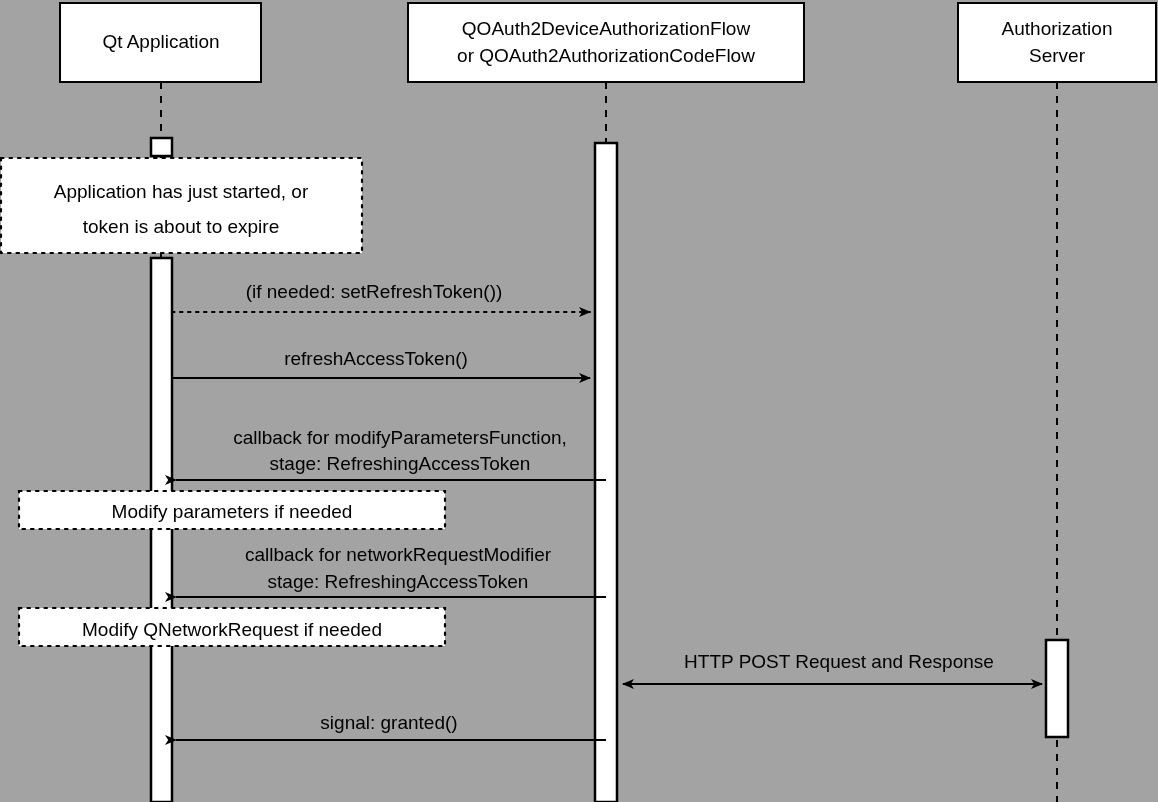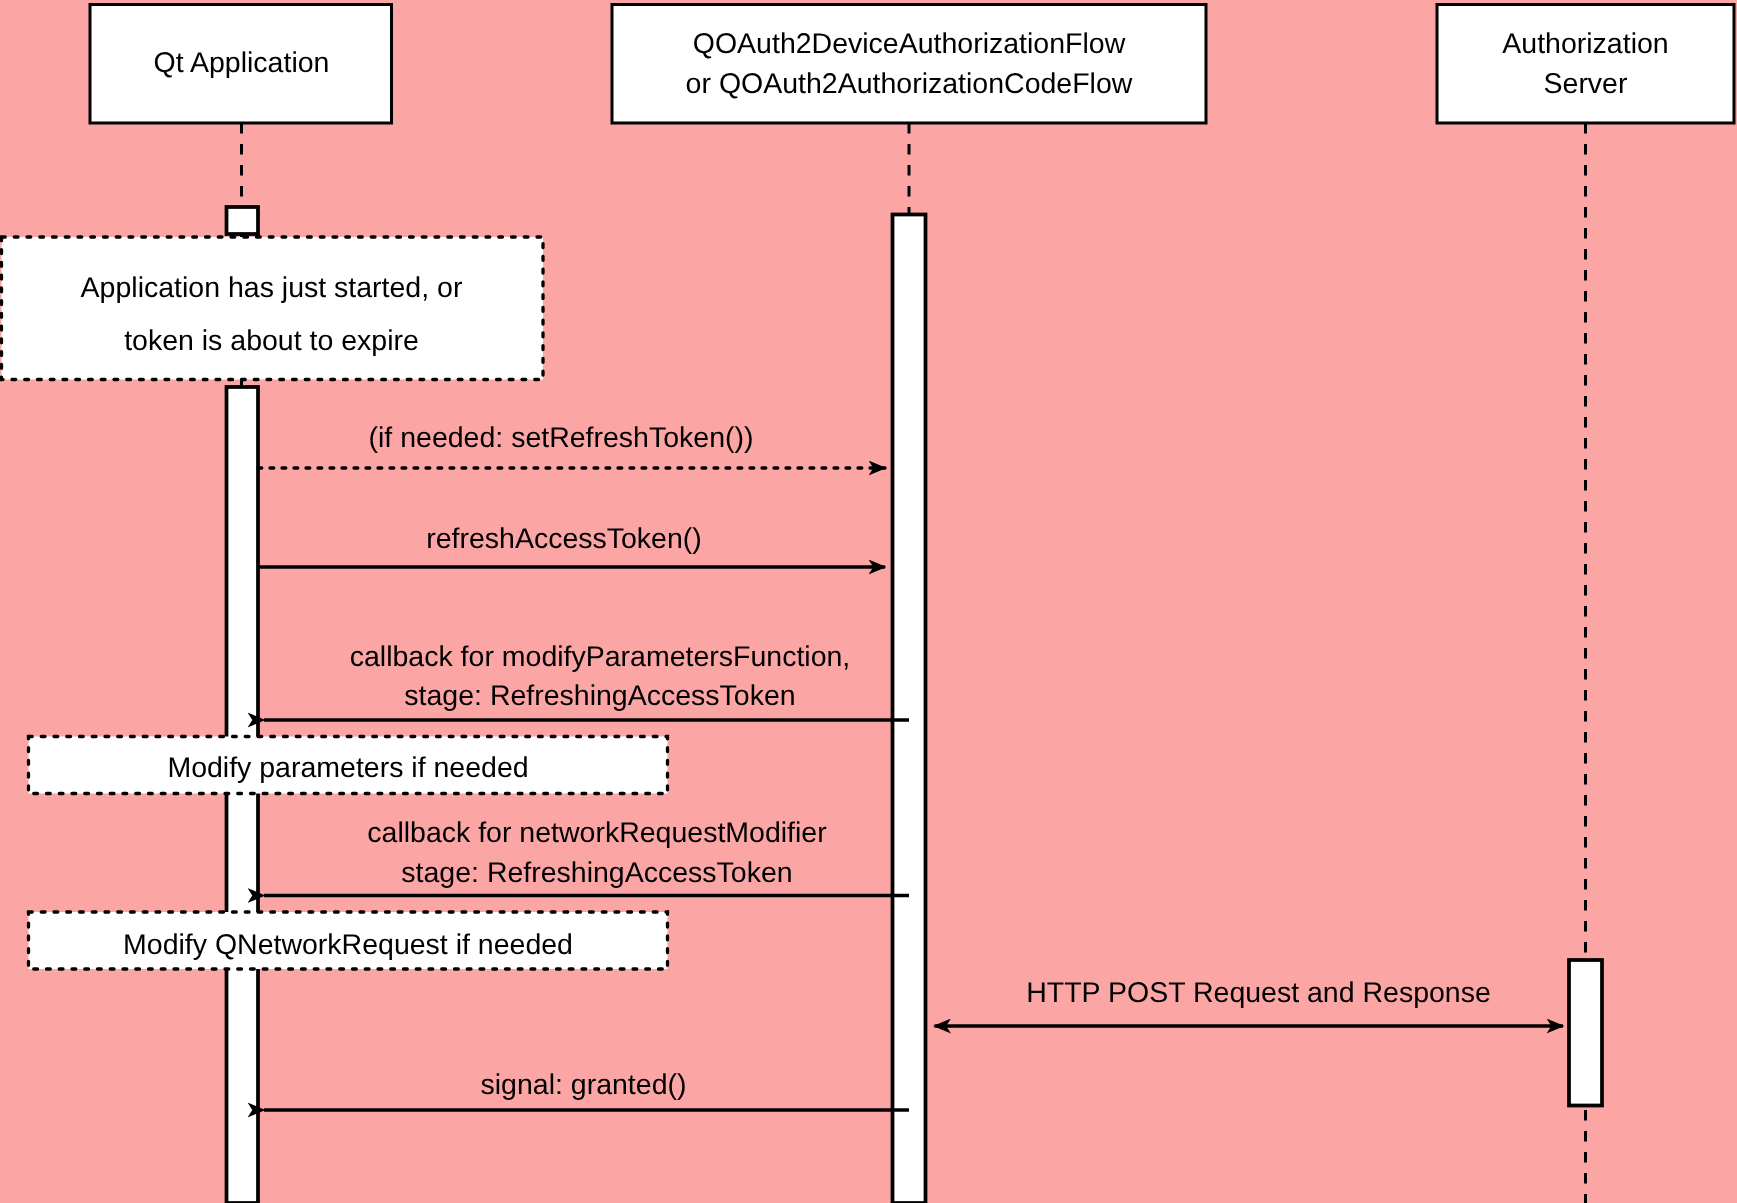--- a/index.html
+++ b/index.html
@@ -4,21 +4,21 @@
 <style>
   html, body {
     margin: 0;
     padding: 0;
     background: #ffffff;
   }
   #diagram-root {
     position: relative;
     width: 1158px;
     height: 802px;
-    background: #fca5a5;
+    background: #a3a3a3;
     font-family: "Liberation Sans", sans-serif;
     overflow: hidden;
   }
   #seq-svg {
     position: absolute;
     left: 0;
     top: 0;
     width: 1158px;
     height: 802px;
   }

